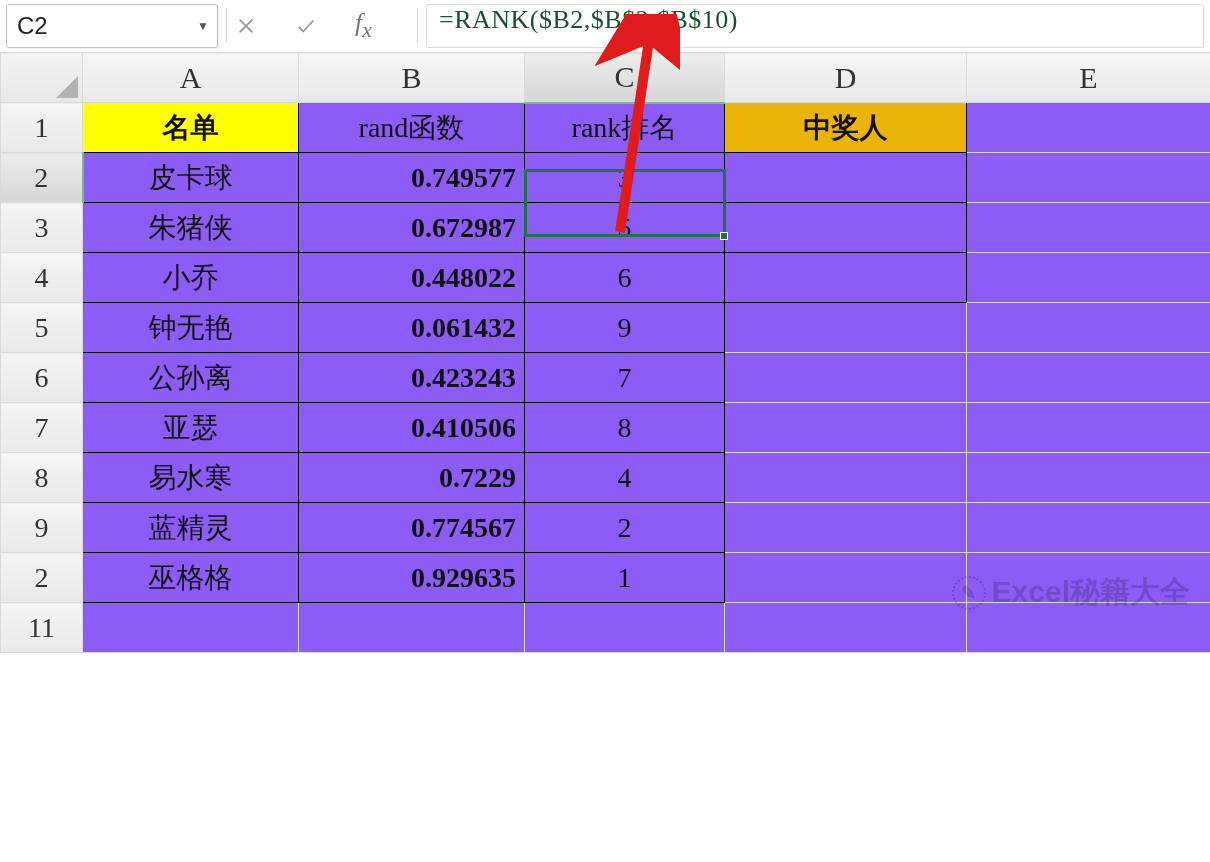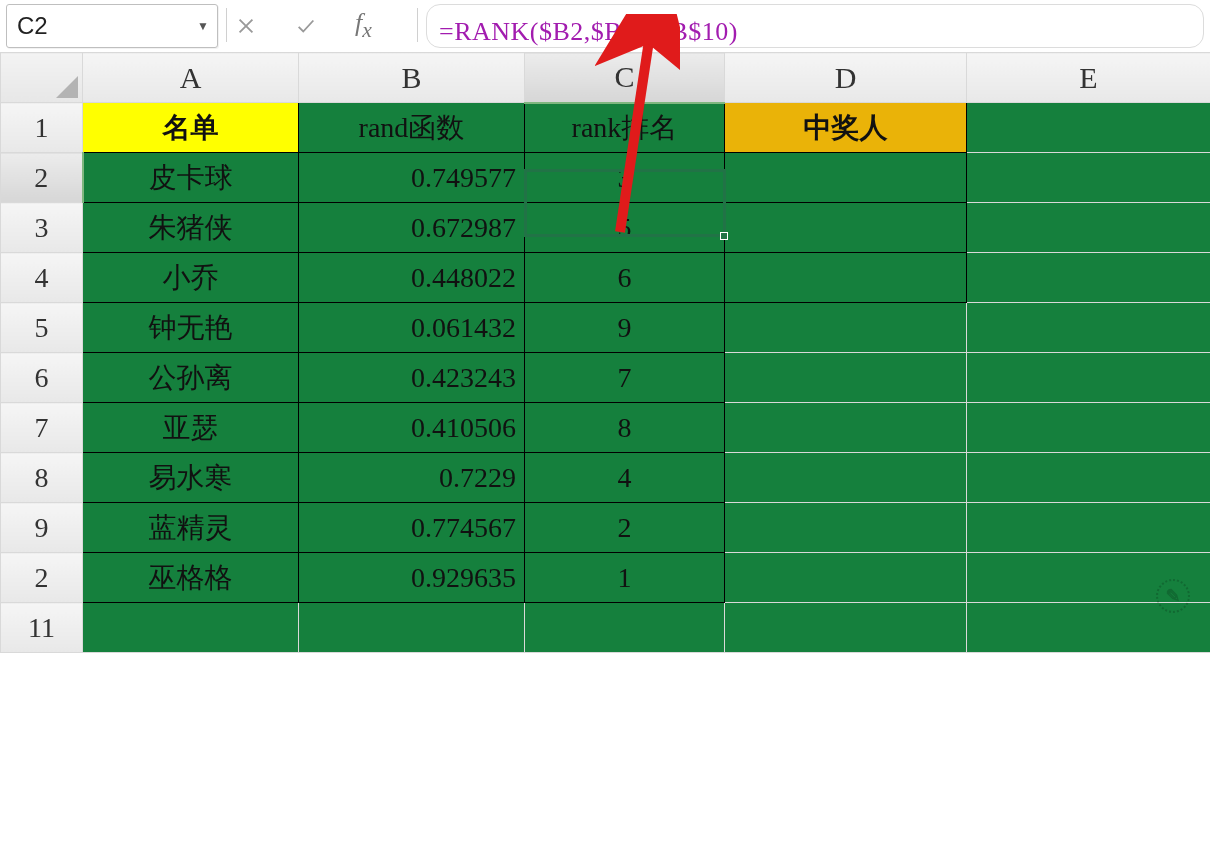--- a/index.html
+++ b/index.html
@@ -53,29 +53,29 @@
   .fbar-btn svg { width: 22px; height: 22px; }
   .fx-label {
     font-family: "Times New Roman", serif;
     font-style: italic;
     font-size: 26px;
     color: #777;
   }
   .formula-input {
     flex: 1;
     display: flex;
-    align-items: flex-end;
+    align-items: flex-start;
     border: 1px solid #dcdcdc;
-    border-radius: 14px;
+    border-radius: 2px;
     background: #fff;
     padding: 0 12px;
     height: 44px;
     font-family: "SimSun", "宋体", serif;
     font-size: 26px;
-    color: #a21caf;
+    color: #14532d;
     letter-spacing: 0.5px;
   }
 
   
   .sheet {
     position: relative;
   }
   table.grid {
     border-collapse: collapse;
     table-layout: fixed;
@@ -124,29 +124,29 @@
     border-right: 2px solid #7fb77f;
   }
 
   col.cA { width: 216px; }
   col.cB { width: 226px; }
   col.cC { width: 200px; }
   col.cD { width: 242px; }
   col.cE { width: 244px; }
 
   td.cell {
-    background: #15803d;
+    background: #8b5cf6;
     border: 1px solid #d9d9d9;
     font-size: 28px;
     color: #111;
     height: 66px;
     padding: 0 8px;
   }
   td.cell.boxed { border: 1px solid #000; }
-  td.cell.num { text-align: right; }
+  td.cell.num { text-align: right; font-weight: bold; }
   td.cell.ctr { text-align: center; }
   td.cell.hdr-yellow { background: #ffff00; font-weight: bold; }
   td.cell.hdr-orange { background: #eab308; font-weight: bold; }
 
   
   .active-outline {
     position: absolute;
     border: 3px solid #217346;
     pointer-events: none;
     box-sizing: border-box;
@@ -334,14 +334,15 @@
     <defs>
       <marker id="ahead" markerWidth="16" markerHeight="16" refX="4" refY="5" orient="auto">
         <path d="M0,0 L12,5 L0,10 L3,5 Z" fill="#e01b1b"></path>
       </marker>
     </defs>
     <path d="M60,218 L90,20" stroke="#e01b1b" stroke-width="10" marker-end="url(#ahead)"></path>
   </svg>
 
   <div class="watermark">
     <span class="wm-icon">✎</span>
+    <span>Excel秘籍大全</span>
   </div>
 </div>
 
 </body></html>

